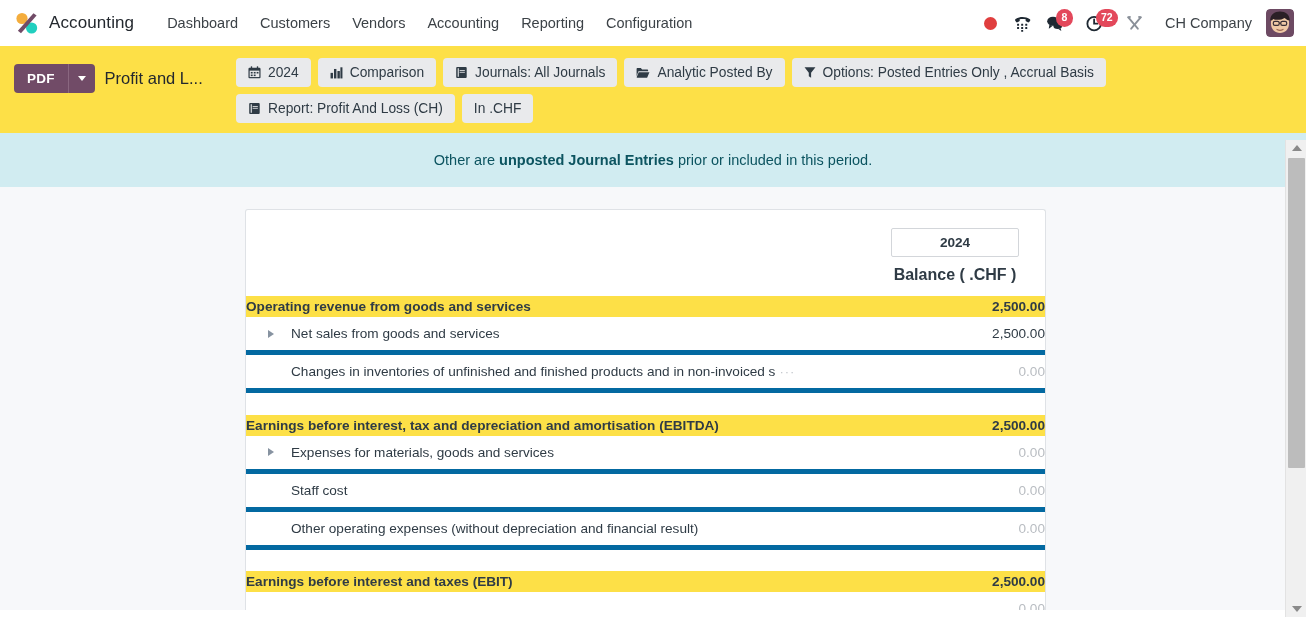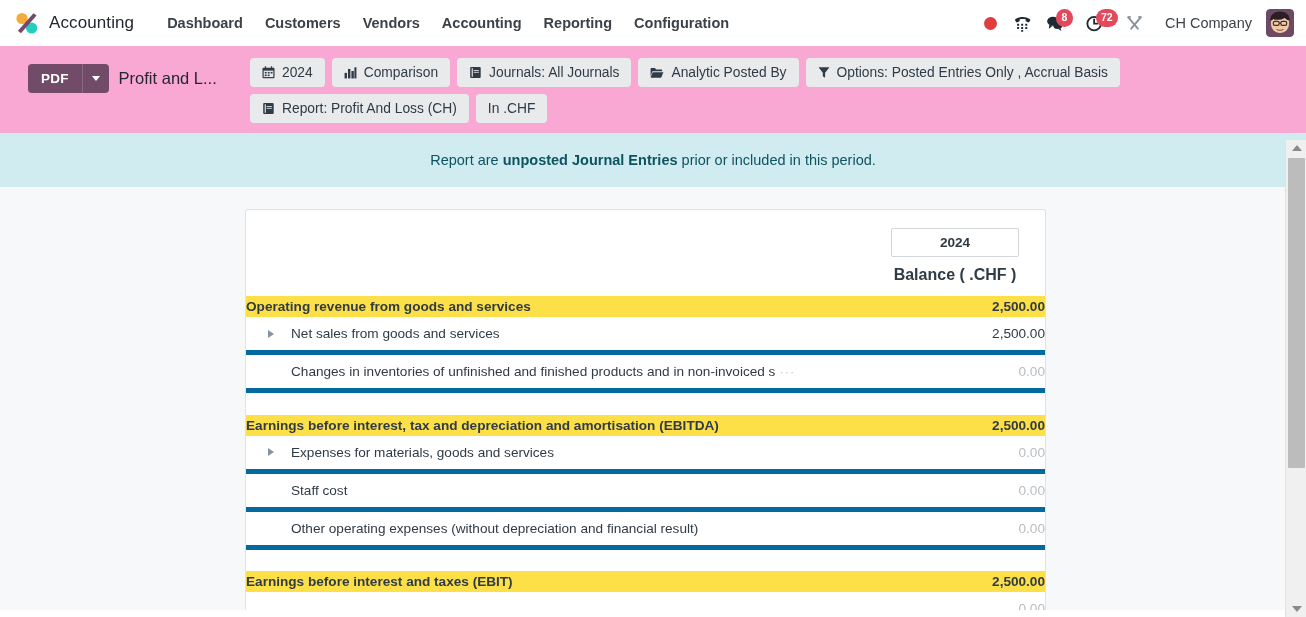--- a/index.html
+++ b/index.html
@@ -23,21 +23,21 @@
   }
   .brand {
     display: flex; align-items: center; gap: 9px;
     margin-right: 22px;
   }
   .logo-mark { width: 26px; height: 26px; display: block; }
   .brand-name {
     font-size: 17px; color: #23282e; font-weight: 400;
     letter-spacing: .1px;
   }
-  .menu-items { display: flex; align-items: center; gap: 0px; font-weight: bold; }
+  .menu-items { display: flex; align-items: center; gap: 0px; }
   .menu-item {
     font-size: 14.5px; color: #3c4247;
     padding: 6px 11px; border-radius: 4px;
     cursor: pointer; white-space: nowrap;
   }
 
   .nav-right {
     margin-left: auto;
     display: flex; align-items: center; gap: 0px;
   }
@@ -67,22 +67,22 @@
     padding: 6px 10px; margin-left: 4px; margin-right: 4px;
     cursor: pointer; border-radius: 4px; white-space: nowrap;
   }
   .avatar {
     width: 28px; height: 28px; border-radius: 4px;
     overflow: hidden; cursor: pointer; display:block;
   }
 
   
   .control-panel {
-    background: #f9a8d4;
-    padding: 6px 12px 10px 28px;
+    background: #fde047;
+    padding: 6px 12px 10px 14px;
     display: flex;
     align-items: flex-start;
     position: relative;
     z-index: 20;
   }
   .cp-left {
     display: flex; align-items: center; gap: 10px;
     padding-top: 12px;
     flex: 0 0 auto;
     min-width: 222px;
@@ -449,21 +449,21 @@
     </button>
 
     <button class="filter-btn">
       <span>In .CHF</span>
     </button>
 
   </div>
 </div>
 
 <div class="alert-banner">
-  <span>Report are </span><b>unposted Journal Entries</b><span> prior or included in this period.</span>
+  <span>Other are </span><b>unposted Journal Entries</b><span> prior or included in this period.</span>
 </div>
 
 <div class="report-area">
   <div class="report-card">
     <table class="report-table">
       <thead>
         <tr>
           <th class="th-label-cell"></th>
           <th class="th-value-cell">
             <div class="period-box">2024</div>

